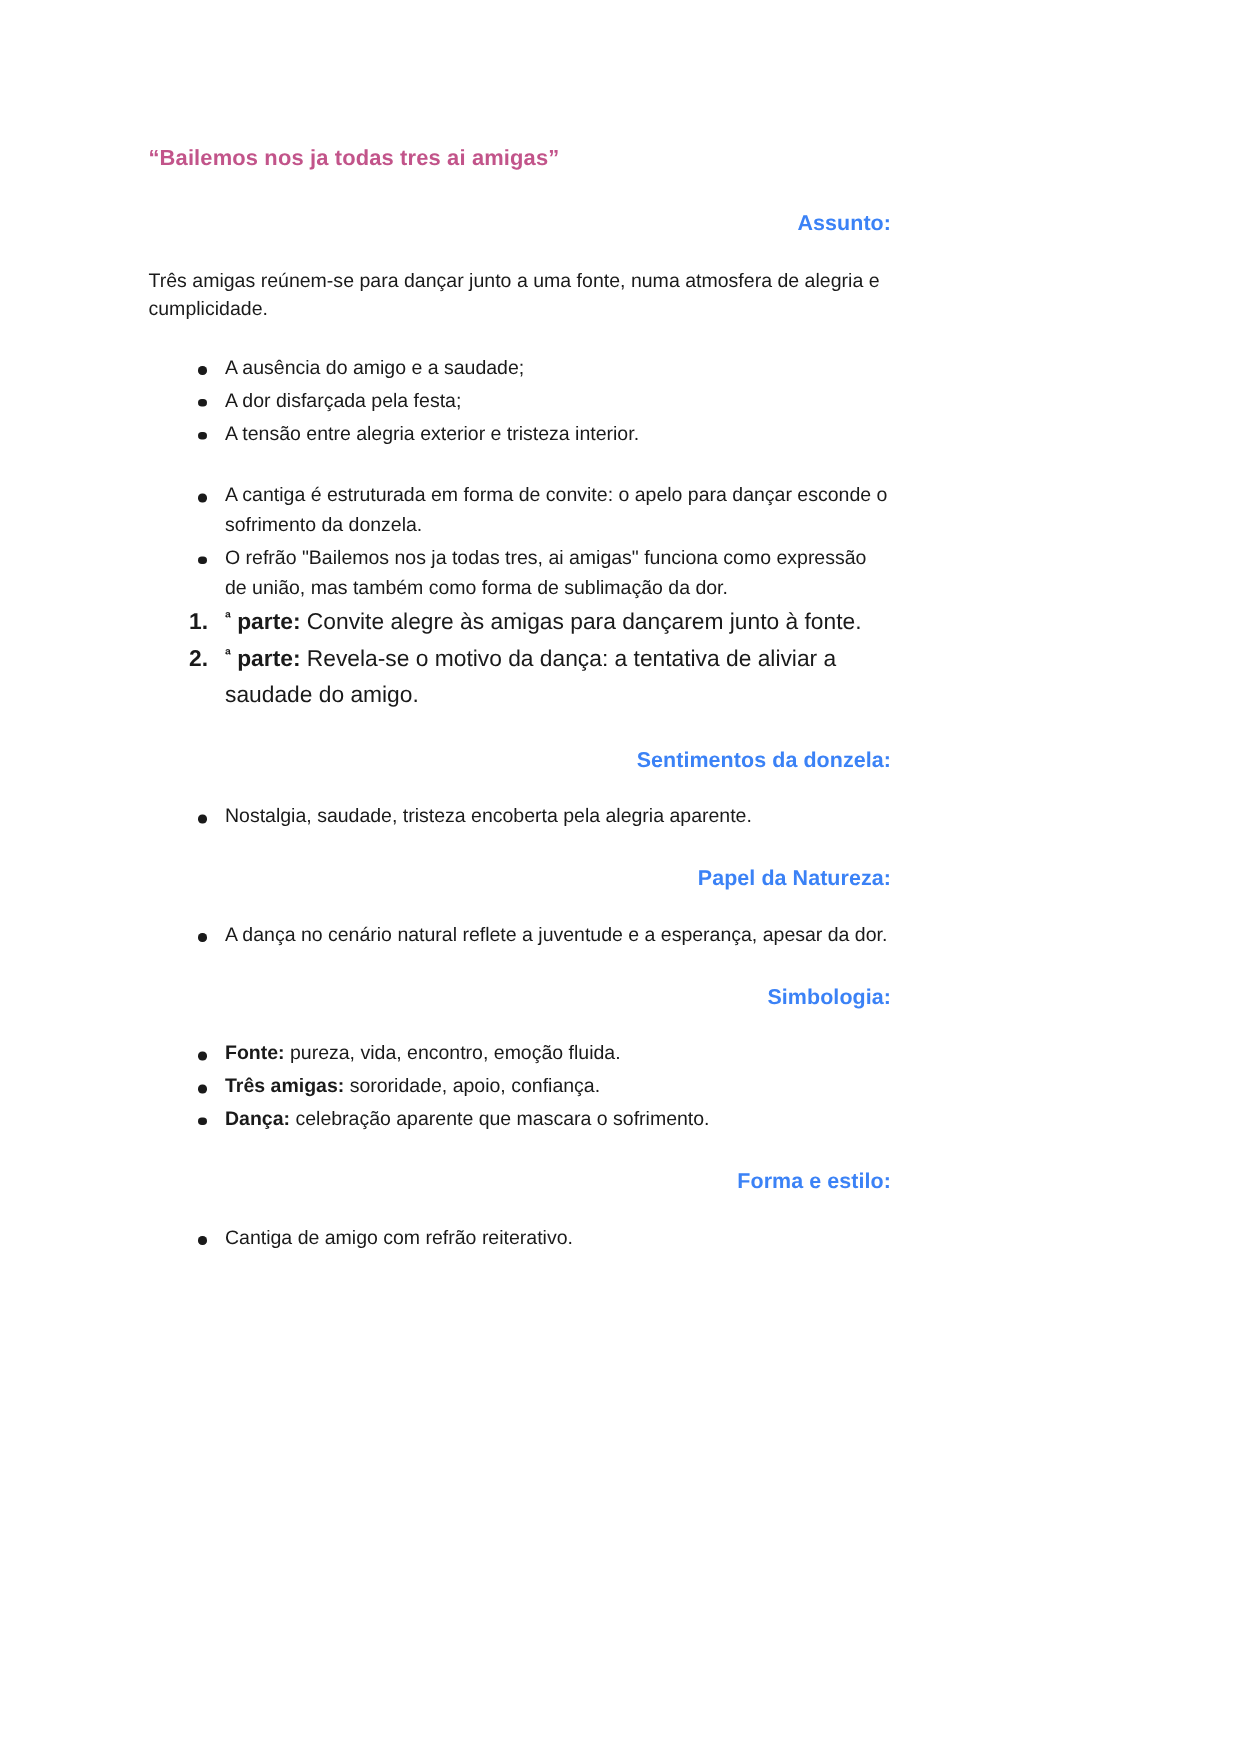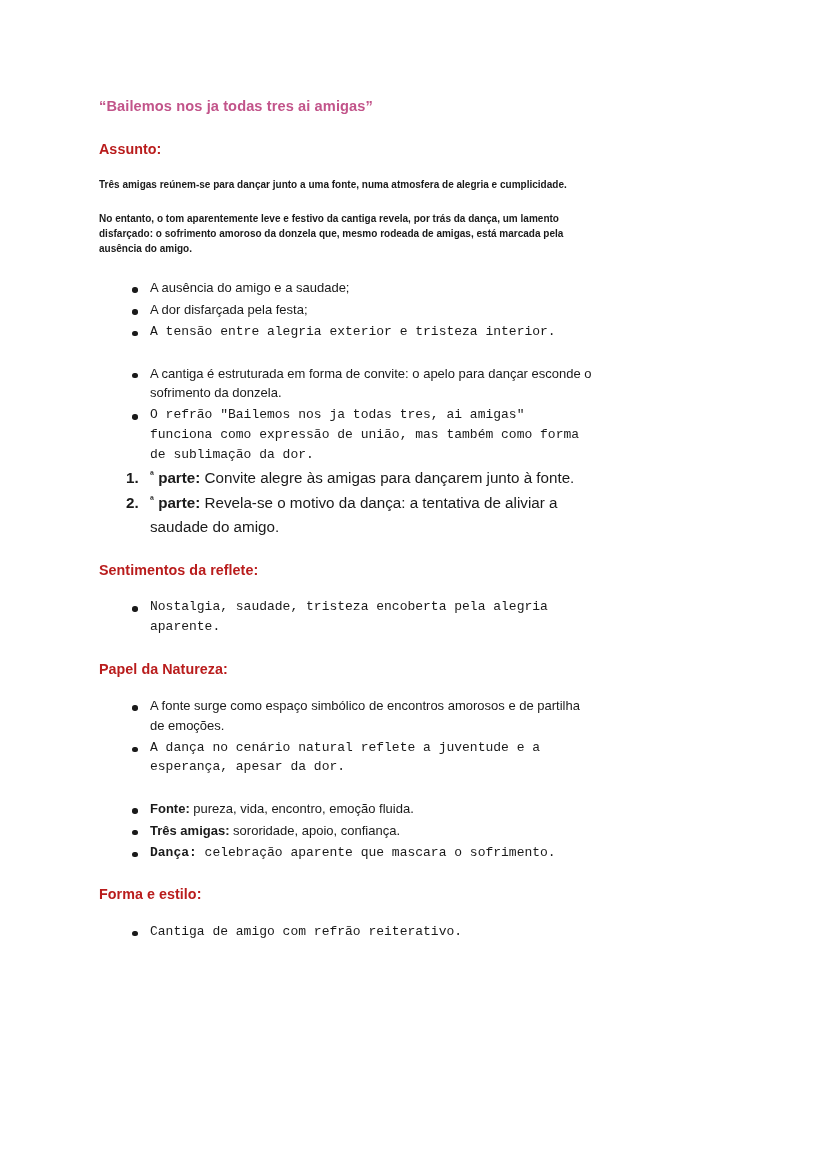--- a/index.html
+++ b/index.html
@@ -33,29 +33,30 @@
     font-weight: bold;
     color: #c2548a;
     line-height: 1.45;
     margin: 0 0 22px 0;
     letter-spacing: 0.1px;
   }
 
   .section-heading {
     font-size: 14.3px;
     font-weight: bold;
-    color: #b91c1c;
+    color: #3b82f6;
     line-height: 1.5;
     margin: 0 0 16px 0;
     letter-spacing: 0.05px;
+    text-align: right;
   }
 
   p.para {
-    font-size: 10px;
-    font-weight: bold;
+    font-size: 13px;
+    font-weight: normal;
     color: #1a1a1a;
     line-height: 1.52;
     margin: 0 0 19px 0;
     max-width: 632px;
     letter-spacing: 0.01px;
   }
 
   p.para.last {
     margin-bottom: 22px;
   }
@@ -82,21 +83,20 @@
     left: 33px;
     top: 9px;
     width: 5.5px;
     height: 5.5px;
     border-radius: 50%;
     background: #1a1a1a;
   }
 
   ul.bullets li:last-child {
     margin-bottom: 0;
-    font-family: Liberation Mono, monospace;
   }
 
   ol.numbered {
     list-style: none;
     margin: 0 0 22px 0;
     padding: 0;
     max-width: 632px;
     counter-reset: np;
   }
 
@@ -149,21 +149,20 @@
 <body>
 
 <div class="page">
 
   <h1 class="doc-title">“Bailemos nos ja todas tres ai amigas”</h1>
 
   <h2 class="section-heading">Assunto:</h2>
 
   <p class="para">Três amigas reúnem-se para dançar junto a uma fonte, numa atmosfera de alegria e cumplicidade.</p>
 
-  <p class="para last">No entanto, o tom aparentemente leve e festivo da cantiga revela, por trás da dança, um lamento disfarçado: o sofrimento amoroso da donzela que, mesmo rodeada de amigas, está marcada pela ausência do amigo.</p>
 
 
   <ul class="bullets">
     <li>A ausência do amigo e a saudade;</li>
     <li>A dor disfarçada pela festa;</li>
     <li>A tensão entre alegria exterior e tristeza interior.</li>
   </ul>
 
 
   <div class="mixed-list">
@@ -178,33 +177,33 @@
         <span>Convite alegre às amigas para dançarem junto à fonte.</span>
       </li>
       <li>
         <span class="ord">ª</span>
         <span class="lbl">parte:</span>
         <span>Revela-se o motivo da dança: a tentativa de aliviar a saudade do amigo.</span>
       </li>
     </ol>
   </div>
 
-  <h2 class="section-heading">Sentimentos da reflete:</h2>
+  <h2 class="section-heading">Sentimentos da donzela:</h2>
 
   <ul class="bullets">
     <li>Nostalgia, saudade, tristeza encoberta pela alegria aparente.</li>
   </ul>
 
   <h2 class="section-heading">Papel da Natureza:</h2>
 
   <ul class="bullets">
-    <li>A fonte surge como espaço simbólico de encontros amorosos e de partilha de emoções.</li>
     <li>A dança no cenário natural reflete a juventude e a esperança, apesar da dor.</li>
   </ul>
 
+  <h2 class="section-heading">Simbologia:</h2>
 
   <ul class="bullets">
     <li>
       <span class="lbl">Fonte:</span><span> pureza, vida, encontro, emoção fluida.</span>
     </li>
     <li>
       <span class="lbl">Três amigas:</span><span> sororidade, apoio, confiança.</span>
     </li>
     <li>
       <span class="lbl">Dança:</span><span> celebração aparente que mascara o sofrimento.</span>

